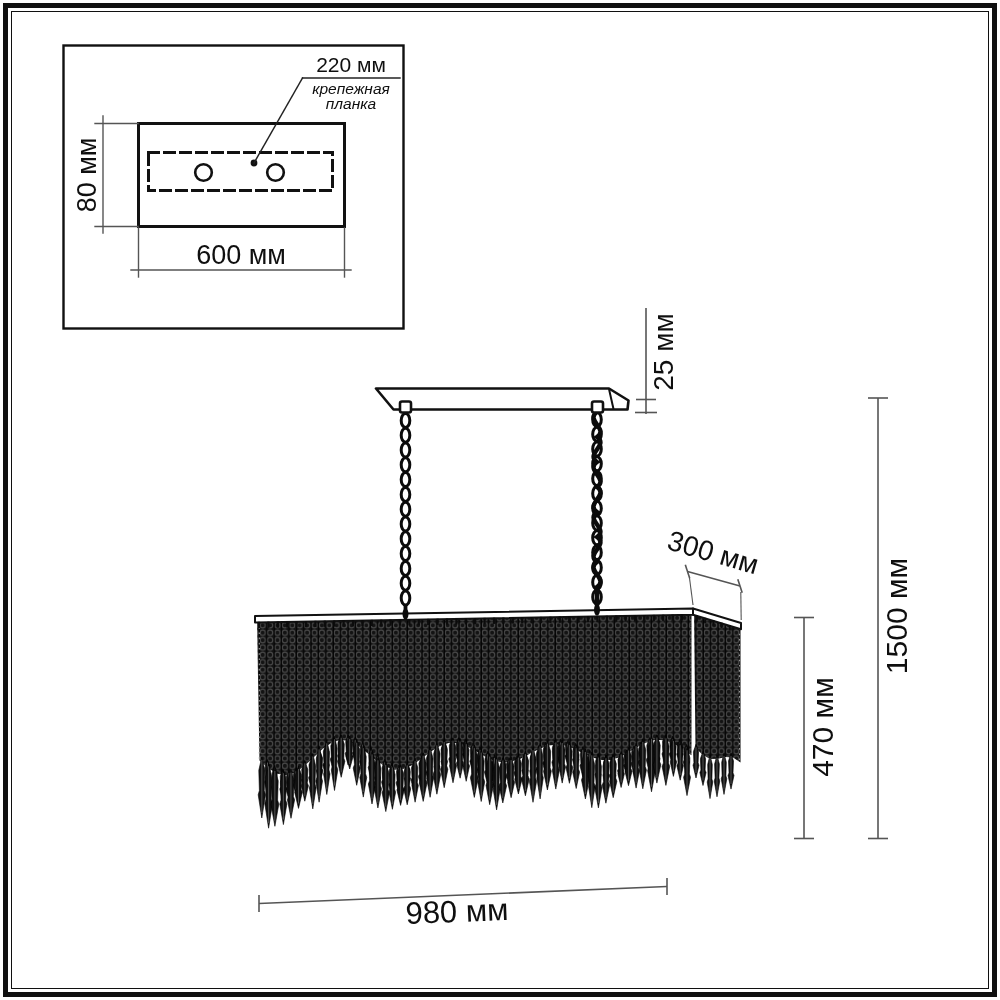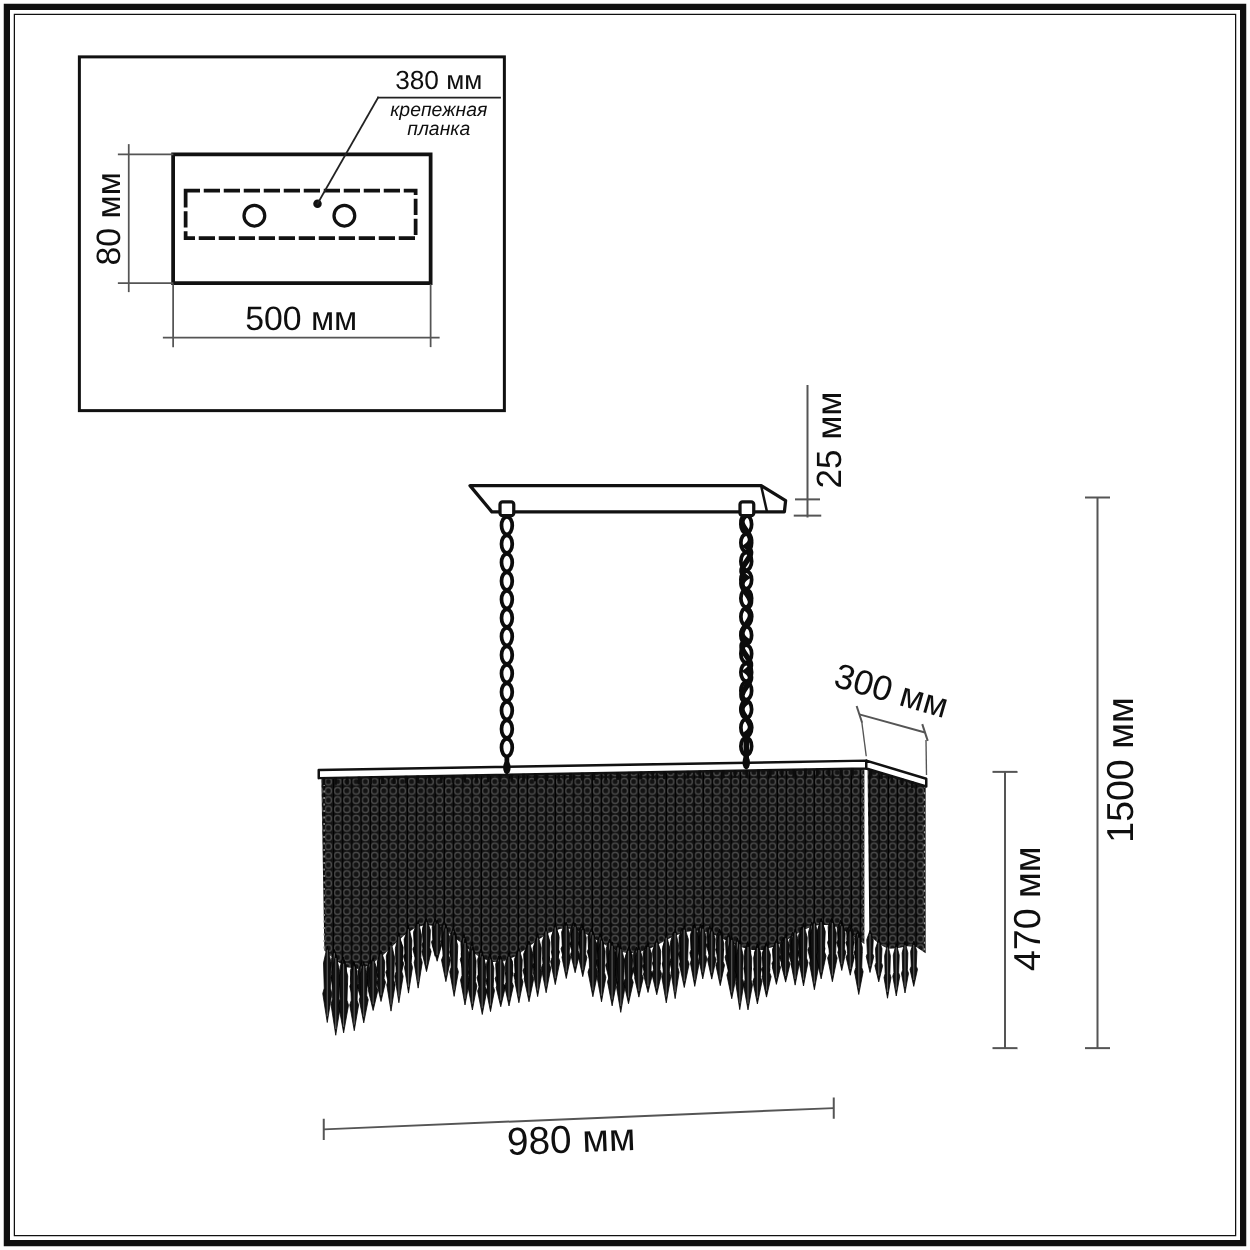--- a/index.html
+++ b/index.html
@@ -455,22 +455,22 @@
       <line x1="878" y1="398" x2="878" y2="838.5"></line>
       <line x1="868" y1="398" x2="888" y2="398"></line>
       <line x1="868" y1="838.5" x2="888" y2="838.5"></line>
 
       <line x1="259" y1="903.5" x2="667" y2="886.5"></line>
       <line x1="259" y1="895" x2="259" y2="912"></line>
       <line x1="667" y1="878" x2="667" y2="895"></line>
     </g>
   </svg>
 
-  <div class="lbl" id="lbl-380">380 мм</div>
+  <div class="lbl" id="lbl-380">220 мм</div>
   <div class="lbl" id="lbl-bracket">крепежная планка</div>
   <div class="lbl" id="lbl-80">80 мм</div>
-  <div class="lbl" id="lbl-500">500 мм</div>
+  <div class="lbl" id="lbl-500">600 мм</div>
   <div class="lbl" id="lbl-25">25 мм</div>
   <div class="lbl" id="lbl-300">300 мм</div>
   <div class="lbl" id="lbl-470">470 мм</div>
   <div class="lbl" id="lbl-1500">1500 мм</div>
   <div class="lbl" id="lbl-980">980 мм</div>
 </div>
 
 </body></html>

